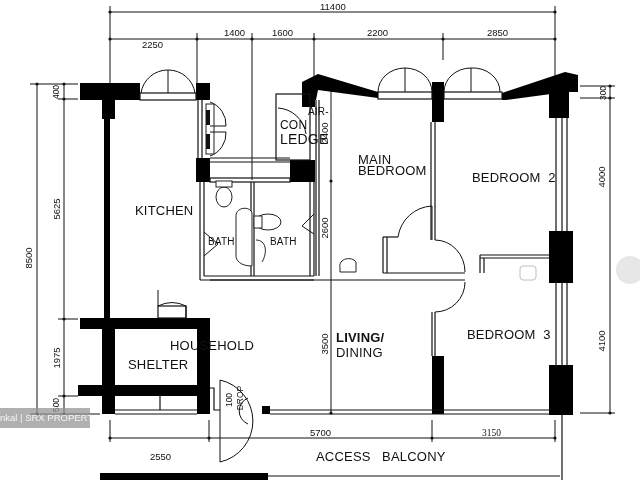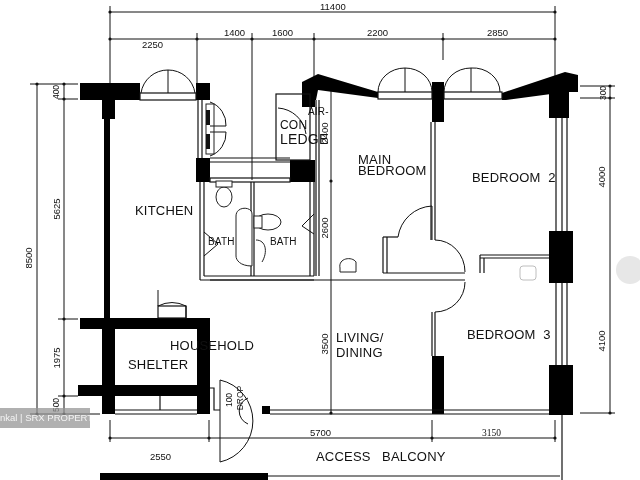--- a/index.html
+++ b/index.html
@@ -236,21 +236,21 @@
 <div class="lbl" style="left:135px;top:205px;">KITCHEN</div>
 <div class="lbl" style="left:208px;top:236px;font-size:10px;">BATH</div>
 <div class="lbl" style="left:270px;top:236px;font-size:10px;">BATH</div>
 <div class="lbl" style="left:280px;top:106px;font-size:10px;margin-left:28px;">AIR-</div>
 <div class="lbl" style="left:280px;top:119px;font-size:12px;">CON</div>
 <div class="lbl" style="left:280px;top:133px;font-size:14px;">LEDGE</div>
 <div class="lbl" style="left:358px;top:154px;">MAIN</div>
 <div class="lbl" style="left:358px;top:165px;">BEDROOM</div>
 <div class="lbl" style="left:472px;top:172px;white-space:pre;">BEDROOM  2</div>
 <div class="lbl" style="left:467px;top:329px;white-space:pre;">BEDROOM  3</div>
-<div class="lbl" style="left:336px;top:332px;">LIVING/</div>
+<div class="lbl" style="left:336px;top:332px;font-weight:bold;">LIVING/</div>
 <div class="lbl" style="left:336px;top:347px;">DINING</div>
 <div class="lbl" style="left:128px;top:340px;padding-left:42px;">HOUSEHOLD</div>
 <div class="lbl" style="left:128px;top:359px;">SHELTER</div>
 <div class="lbl" style="left:316px;top:451px;white-space:pre;">ACCESS   BALCONY</div>
 <div class="dim vdim" style="left:222px;top:395px;font-size:8.5px;">100</div>
 <div class="dim vdim" style="left:228px;top:393px;font-size:8.5px;">DROP</div>
 
 <div class="dim" style="left:320px;top:2px;">11400</div>
 <div class="dim" style="left:142px;top:40px;">2250</div>
 <div class="dim" style="left:224px;top:28px;">1400</div>

